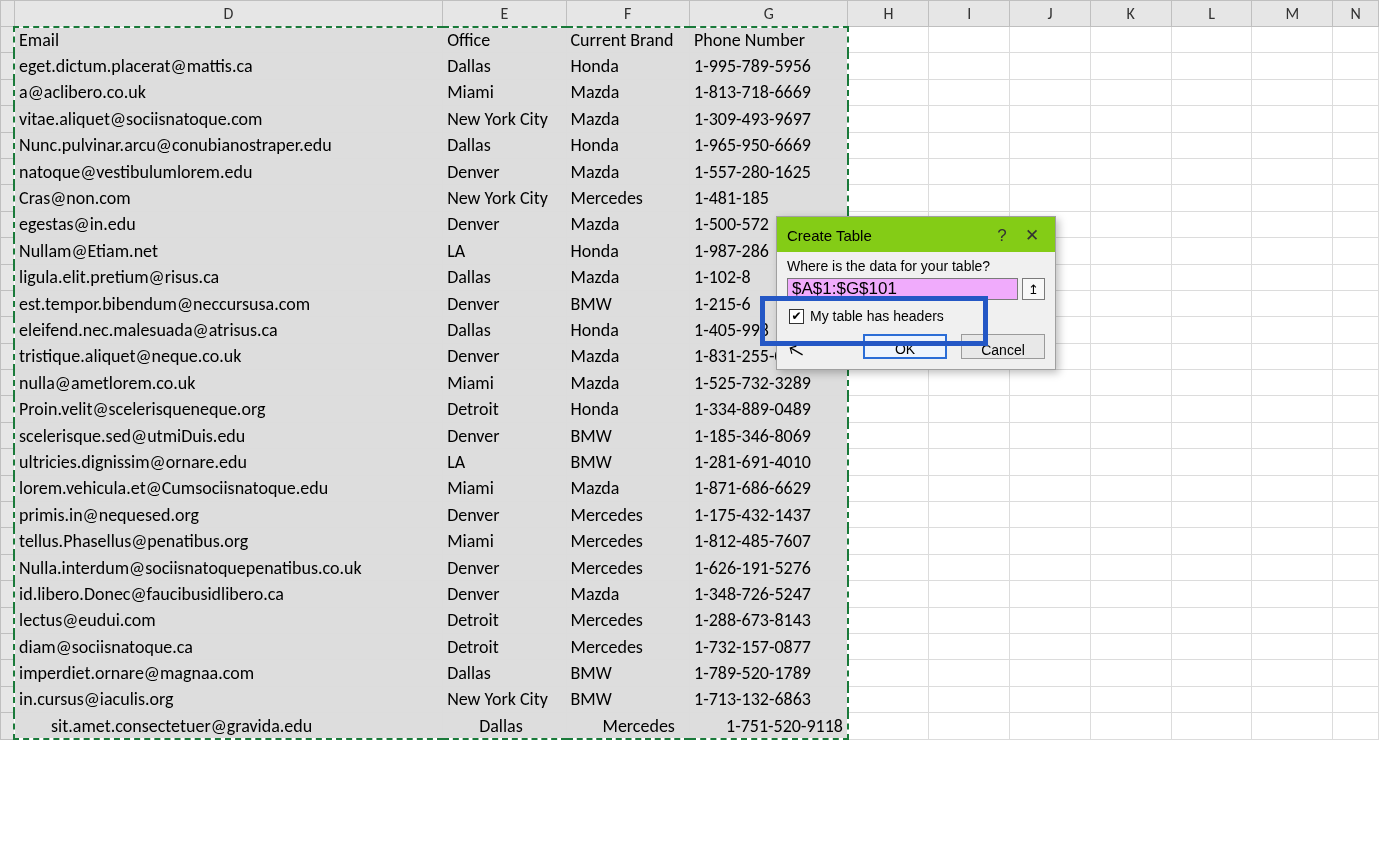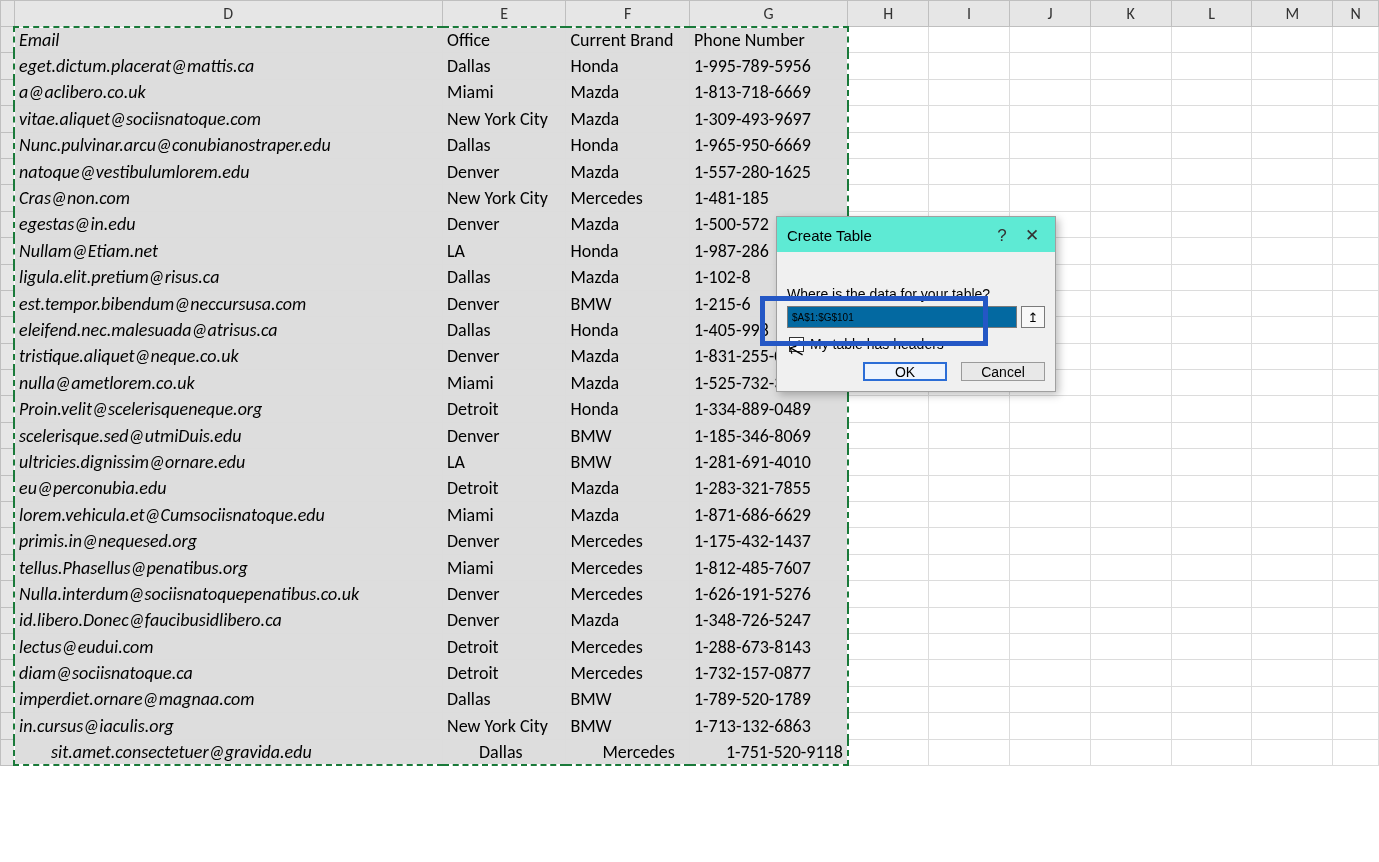--- a/index.html
+++ b/index.html
@@ -44,57 +44,57 @@
     background: #fff;
     font-size: 18px;
   }
   
   td.sel {
     background: #dddddd;
   }
   
   tr.hdrrow td.sel { border-top: 2px dashed #1a7a3a; }
   tr.lastvis td.sel { border-bottom: 2px dashed #1a7a3a; padding-left: 36px; }
-  td.sel.first { border-left: 2px dashed #1a7a3a; font-style: italic; }
+  td.sel.first { border-left: 2px dashed #1a7a3a; }
   td.sel.last  { border-right: 2px dashed #1a7a3a; }
   
   
   .dialog {
     position: absolute;
     left: 776px;
     top: 216px;
     width: 280px;
     background: #f0f0f0;
     border: 1px solid #a0a0a0;
     box-shadow: 3px 3px 8px rgba(0,0,0,0.25);
     font-family: "Segoe UI", Arial, sans-serif;
     font-size: 14px;
   }
   .dlg-title {
     display: flex;
     align-items: center;
     padding: 8px 8px 6px 10px;
-    background: #5eead4;
+    background: #84cc16;
   }
   .dlg-title-text { flex: 1; font-size: 15px; }
   .dlg-help, .dlg-close {
     width: 30px; text-align: center; font-size: 17px; color: #333;
     cursor: default;
   }
   .dlg-body { padding: 6px 10px 10px 10px; }
-  .dlg-q { margin-bottom: 4px; margin-top: 28px; }
+  .dlg-q { margin-bottom: 4px; }
   .range-row { display: flex; gap: 4px; margin-bottom: 6px; }
   .range-input {
     flex: 1;
     border: 1px solid #7a7a7a;
-    background: #0369a1;
+    background: #f0abfc;
     height: 22px;
     padding: 0 4px;
     font-family: "Segoe UI", Arial, sans-serif;
-    font-size: 10px;
+    font-size: 17px;
   }
   .range-btn {
     width: 24px; height: 22px;
     border: 1px solid #7a7a7a;
     background: #f8f8f8;
     display: flex; align-items: center; justify-content: center;
     font-size: 13px;
   }
   .chk-row {
     display: flex; align-items: center; gap: 6px;
@@ -103,25 +103,25 @@
   }
   .chk {
     width: 15px; height: 15px;
     border: 1px solid #333;
     background: #fff;
     display: inline-flex; align-items: center; justify-content: center;
     font-size: 12px; line-height: 1;
   }
   .btn-row { display: flex; justify-content: flex-end; gap: 14px; }
   .btn {
-    min-width: 84px; height: 19px;
+    min-width: 84px; height: 25px;
     border: 1px solid #9a9a9a;
     background: #e8e8e8;
     font-size: 14px;
-    display: inline-flex; align-items: center; justify-content: center;
+    display: inline-flex; align-items: flex-end; justify-content: center;
   }
   .btn.primary { border: 2px solid #2b6dd6; background: #eef4fd; }
   
   .annot {
     position: absolute;
     border: 5px solid #2457c5;
     pointer-events: none;
   }
   
   .cursor {
@@ -391,34 +391,20 @@
         <td class="cell"></td>
         <td class="cell"></td>
         <td class="cell"></td>
       </tr>
       <tr>
         <td class="rownum"></td>
         <td class="cell sel first">ultricies.dignissim@ornare.edu</td>
         <td class="cell sel">LA</td>
         <td class="cell sel">BMW</td>
         <td class="cell sel last">1-281-691-4010</td>
-        <td class="cell"></td>
-        <td class="cell"></td>
-        <td class="cell"></td>
-        <td class="cell"></td>
-        <td class="cell"></td>
-        <td class="cell"></td>
-        <td class="cell"></td>
-      </tr>
-      <tr>
-        <td class="rownum"></td>
-        <td class="cell sel first">eu@perconubia.edu</td>
-        <td class="cell sel">Detroit</td>
-        <td class="cell sel">Mazda</td>
-        <td class="cell sel last">1-283-321-7855</td>
         <td class="cell"></td>
         <td class="cell"></td>
         <td class="cell"></td>
         <td class="cell"></td>
         <td class="cell"></td>
         <td class="cell"></td>
         <td class="cell"></td>
       </tr>
       <tr>
         <td class="rownum"></td>

